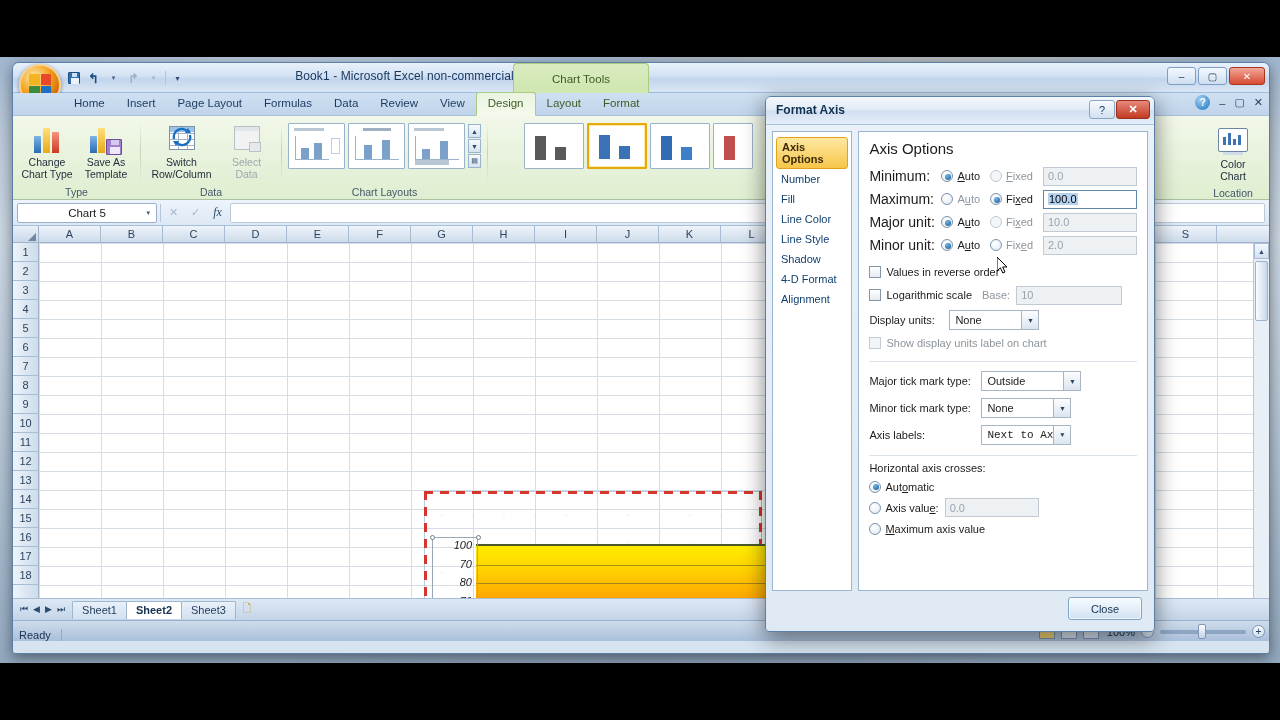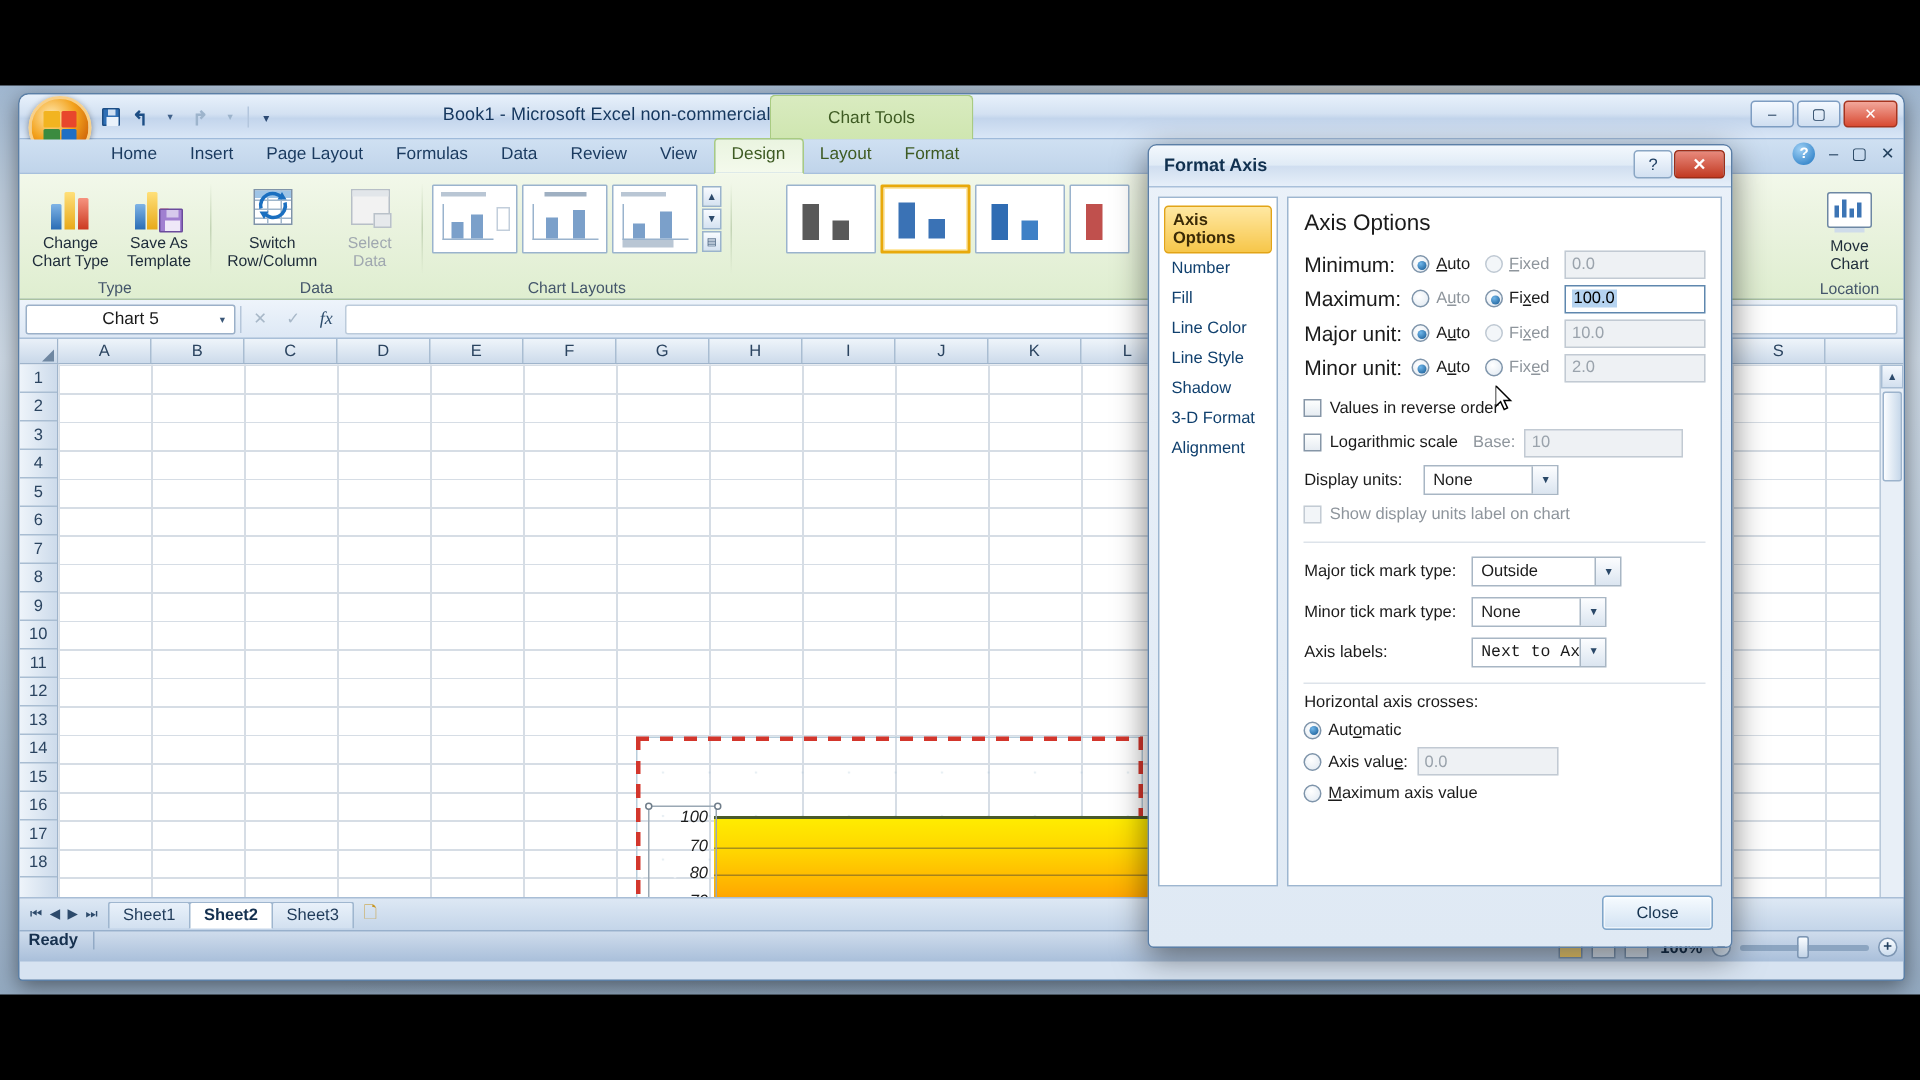--- a/index.html
+++ b/index.html
@@ -207,21 +207,21 @@
 
   
   .tabbar { position:relative; height:22px; background:linear-gradient(180deg,#dde8f4,#c4d5e9); border-top:1px solid #a9bed6;
             display:flex; align-items:center; padding-left:4px; gap:0;}
   .navbtns{display:flex; gap:5px; padding:0 7px 0 3px; color:#2d4a6b; font-size:9px;}
   .stab { padding:2px 9px 3px; font-size:11px; color:#1f3a59; border:1px solid #9fb6cf; border-bottom:none;
           background:linear-gradient(180deg,#e9f1fa,#d2e0f0); margin-right:-1px; border-radius:2px 2px 0 0;}
   .stab.active { background:#fff; font-weight:bold; color:#14304f;}
   .newsheet{margin-left:2px; width:20px; text-align:center; color:#c8951f; font-size:11px;}
   .status { position:relative; height:21px; background:linear-gradient(180deg,#cfdcec,#a9bfda);
-            border-top:1px solid #98b0cc; display:flex; align-items:flex-start; padding:0 6px; font-size:11px; color:#16304e;font-weight:bold;}
+            border-top:1px solid #98b0cc; display:flex; align-items:flex-end; padding:0 6px; font-size:11px; color:#16304e;}
   .status .ready{padding-right:10px; border-right:1px solid #92aac6;}
   .zoomarea{position:absolute; right:4px; top:0; height:21px; display:flex; align-items:center; gap:6px;}
   .viewbtn{width:16px;height:14px;border:1px solid #7e97b4;background:linear-gradient(180deg,#fdfefe,#d3e0ef);}
   .viewbtn.act{background:linear-gradient(180deg,#ffeaa8,#f0c košík);}
   .viewbtn.act{background:linear-gradient(180deg,#ffeaa8,#f3ce6a);}
   .zslider{width:86px;height:4px;background:#8ca5c1;border-radius:2px;position:relative;}
   .zthumb{position:absolute;left:38px;top:-6px;width:8px;height:15px;background:linear-gradient(180deg,#fafdff,#c3d4e7);border:1px solid #7d96b3;border-radius:2px;}
   .zcirc{width:13px;height:13px;border-radius:50%;border:1px solid #7d96b3;background:linear-gradient(180deg,#f8fbff,#cdddee);
          display:flex;align-items:center;justify-content:center;font-size:10px;color:#22405f;line-height:10px;}
 
@@ -459,21 +459,21 @@
               <div class="movechart">
                 <div class="mc-box"></div>
                 <div class="mc-bars">
                     <i style="height:8px;"></i>
                     <i style="height:12px;"></i>
                     <i style="height:6px;"></i>
                     <i style="height:10px;"></i>
                   </div>
                 <i style="position:absolute;left:7px;bottom:2px;width:20px;height:3px;background:#cfdcea;display:block;"></i>
               </div>
-              <div class="lab"><span>Move</span><br>
+              <div class="lab"><span>Color</span><br>
                 <span>Chart</span></div>
             </div>
           </div>
           <div class="grp-label">Location</div>
         </div>
       </div>
 
       <div class="fbar">
         <div class="namebox">
           <span>Chart 5</span>
@@ -603,21 +603,21 @@
       </div>
 
       <div class="dlg-body">
         <div class="navpane">
           <div class="navitem sel">Axis Options</div>
           <div class="navitem">Number</div>
           <div class="navitem">Fill</div>
           <div class="navitem">Line Color</div>
           <div class="navitem">Line Style</div>
           <div class="navitem">Shadow</div>
-          <div class="navitem">3-D Format</div>
+          <div class="navitem">4-D Format</div>
           <div class="navitem">Alignment</div>
         </div>
 
         <div class="pane">
           <h2>Axis Options</h2>
 
           <div class="row">
             <div class="rlab">Minimum:</div>
             <div class="radio on"></div>
             <div class="rtxt"><span class="u">A</span>uto</div>

